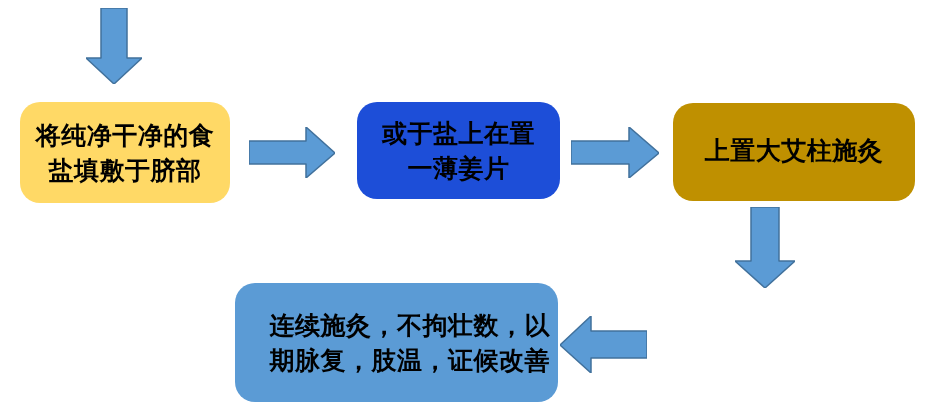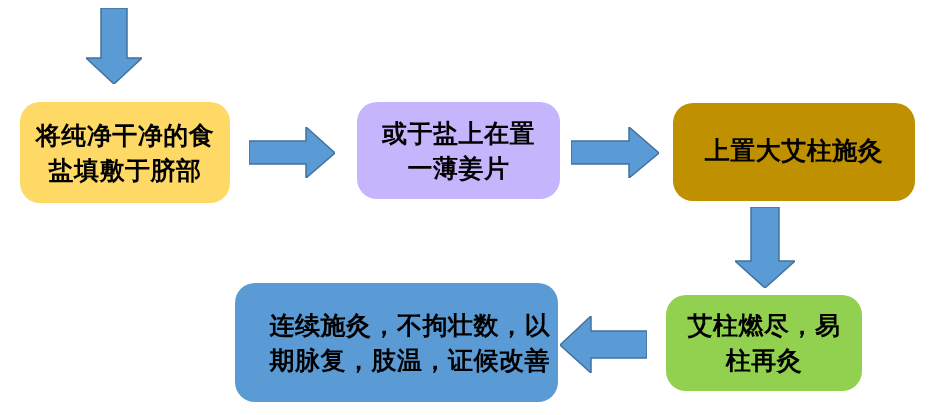--- a/index.html
+++ b/index.html
@@ -61,45 +61,41 @@
     <span class="node-label">将纯净干净的食
 盐填敷于脐部</span>
   </div>
 
   <span class="arrow arrow-1-2">
     <svg viewBox="0 0 86 51" preserveAspectRatio="none">
       <polygon class="arrow-shape" points="0,14 57,14 57,0 86,26 57,51 57,37 0,37" stroke-width="1.5" stroke-linejoin="round" fill="#5B9BD5" stroke="#41719C"></polygon>
     </svg>
   </span>
 
-  <div class="node node-2" style="background: #c4b5fd;">
+  <div class="node node-2" style="background: #1d4ed8;">
     <span class="node-label">或于盐上在置
 一薄姜片</span>
   </div>
 
   <span class="arrow arrow-2-3">
     <svg viewBox="0 0 88 51" preserveAspectRatio="none">
       <polygon class="arrow-shape" points="0,14 58,14 58,0 88,26 58,51 58,37 0,37" stroke-width="1.5" stroke-linejoin="round" fill="#5B9BD5" stroke="#41719C"></polygon>
     </svg>
   </span>
 
   <div class="node node-3" style="background: rgb(191, 144, 0);">
     <span class="node-label">上置大艾柱施灸</span>
   </div>
 
   <span class="arrow arrow-3-4">
     <svg viewBox="0 0 60 81" preserveAspectRatio="none">
       <polygon class="arrow-shape" points="16,0 44,0 44,54 60,54 30,81 0,54 16,54" stroke-width="1.5" stroke-linejoin="round" fill="#5B9BD5" stroke="#41719C"></polygon>
     </svg>
   </span>
 
-  <div class="node node-4" style="background: rgb(146, 208, 80);">
-    <span class="node-label">艾柱燃尽，易
-柱再灸</span>
-  </div>
 
   <span class="arrow arrow-4-5">
     <svg viewBox="0 0 87 57" preserveAspectRatio="none">
       <polygon class="arrow-shape" points="87,15 31,15 31,0 0,29 31,57 31,42 87,42" stroke-width="1.5" stroke-linejoin="round" fill="#5B9BD5" stroke="#41719C"></polygon>
     </svg>
   </span>
 
   <div class="node node-5" style="background: rgb(91, 155, 213); justify-content: flex-end;">
     <span class="node-label">连续施灸，不拘壮数，以
 期脉复，肢温，证候改善</span>

